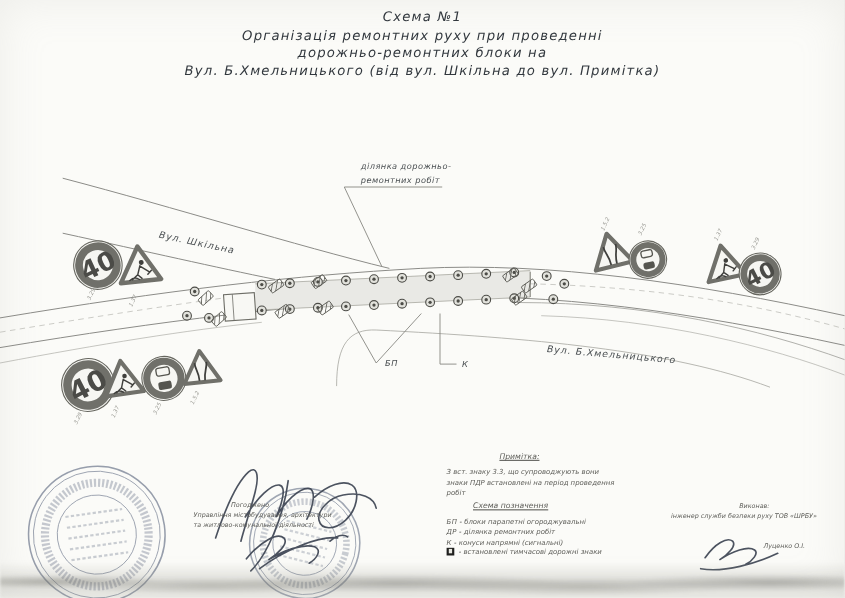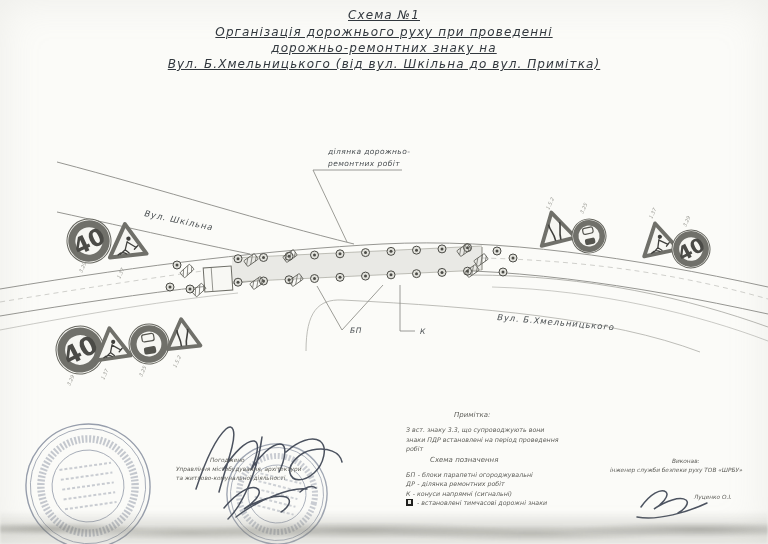--- a/index.html
+++ b/index.html
@@ -2,32 +2,32 @@
 <html><head>
 <meta charset="utf-8">
 <style>
   html,body{margin:0;padding:0;background:#e8e8e4;}
   .page{position:relative;width:768px;height:544px;background:#fbfbf8;overflow:hidden;
         font-family:"DejaVu Sans",sans-serif;box-shadow:inset 0 0 40px rgba(180,180,170,.18);}
   svg text{font-family:"DejaVu Sans",sans-serif;}
 
   .title{position:absolute;top:7px;left:50%;transform:translateX(-50%);width:620px;
          text-align:center;font-style:italic;color:#32383e;font-size:12px;line-height:16px;
-         letter-spacing:1.1px;filter:blur(.25px);text-decoration:underline;}
+         letter-spacing:1.1px;filter:blur(.25px);}
   .title .t1{margin-bottom:1px;}
 
   .svg-label{font-style:italic;fill:#4a4f52;}
   .lab-work{font-size:7.5px;letter-spacing:.4px;}
   .lab-street{font-size:8.5px;letter-spacing:.9px;}
   .lab-marker{font-size:7.5px;letter-spacing:.5px;}
   .code{font-size:5px;fill:#9a9a94;font-style:italic;}
 
   .smalltext{position:absolute;color:#5d5d58;font-style:italic;filter:blur(.33px);}
   .note{left:406px;top:411px;width:185px;font-size:6.3px;line-height:9.8px;}
-  .note .hd,.legend .hd{font-size:7px;margin-bottom:4px;}
+  .note .hd,.legend .hd{font-size:7px;text-decoration:underline;margin-bottom:4px;}
   .note .hd{margin-left:48px;}
   .legend{left:406px;top:456px;width:190px;font-size:6.3px;line-height:9.6px;}
   .legend .hd{margin-left:24px;}
   .legend .code-b{letter-spacing:.3px;}
   .sq{display:inline-block;width:7px;height:7px;background:#20201e;position:relative;
       vertical-align:-1px;margin-right:2px;}
   .sq::after{content:"";position:absolute;left:2px;top:1px;width:3px;height:4px;background:#e8e8e2;}
 
   .approve-center{left:176px;top:456px;width:140px;font-size:5.8px;line-height:9px;}
   .approve-center .hd{margin-left:34px;}
@@ -304,22 +304,22 @@
            M286,452 C298,441 312,436 320,441 C328,447 324,464 314,473 C304,482 292,482 290,473 C288,464 300,452 312,450 C328,447 340,452 342,462"></path>
       <path d="M224,508 C237,492 252,484 258,489 C263,494 252,504 244,509 C258,500 276,494 286,497 C293,500 288,508 281,512
            M236,517 C258,500 290,487 307,489 M300,492 C305,487 312,485 316,488"></path>
       <path d="M641,507 C650,494 661,488 666,492 C670,496 661,505 654,509 C666,501 680,496 686,500 C690,503 684,510 678,513
            M637,517 C658,521 688,512 707,503"></path>
     </g>
   </svg>
 
   <div class="title">
     <div class="t1">Схема №1</div>
-    <div>Організація дорожнього руху при проведенні</div>
-    <div>дорожньо-ремонтних знаку на</div>
+    <div>Організація ремонтних руху при проведенні</div>
+    <div>дорожньо-ремонтних блоки на</div>
     <div>Вул. Б.Хмельницького (від вул. Шкільна до вул. Примітка)</div>
   </div>
 
   <div class="smalltext note">
     <div class="hd">Примітка:</div>
     <div>З вст. знаку 3.3, що супроводжують вони</div>
     <div>знаки ПДР встановлені на період проведення</div>
     <div>робіт</div>
   </div>
 

